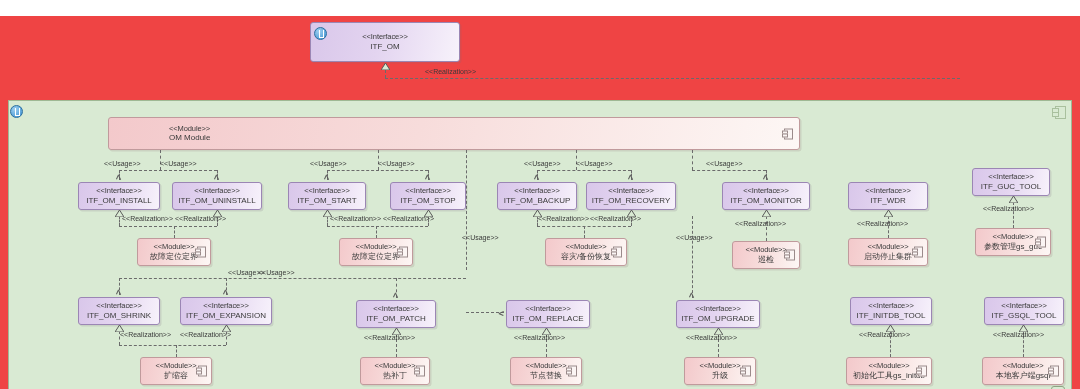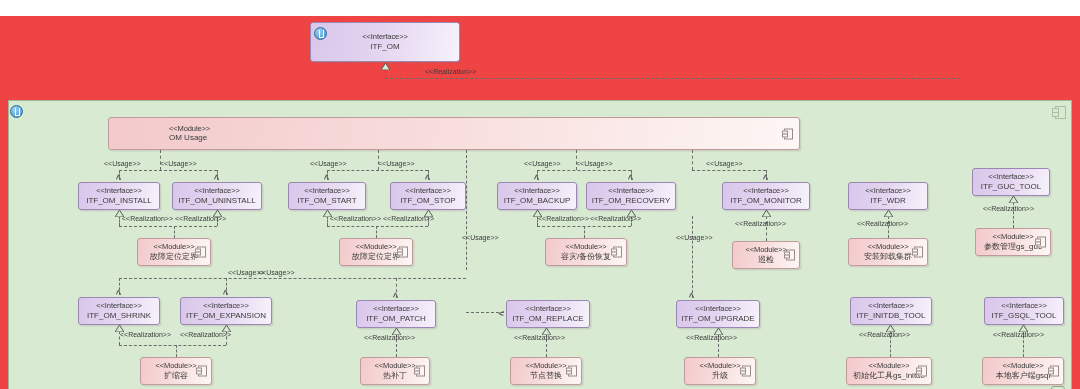--- a/index.html
+++ b/index.html
@@ -87,21 +87,21 @@
     <div class="corner-comp"></div>
     <div class="corner-glyph"></div>
   </div>
   <div class="pkgicon"></div>
   <div id="subsys-label">
   </div>
 
   <div id="omagent" class="node mod" style="align-items:flex-start;">
     <div class="inner" style="align-items:flex-start;padding-left:60px;">
       <div class="st">&lt;&lt;Module&gt;&gt;</div>
-      <div class="nm">OM Usage</div>
+      <div class="nm">OM Module</div>
     </div>
     <div class="compicon" style="right:6px;"></div>
   </div>
 
   <div class="node iface" style="left:78px;top:166px;width:82px;height:28px;">
     <div class="st">&lt;&lt;Interface&gt;&gt;</div>
     <div class="nm">ITF_OM_INSTALL</div>
   </div>
   <div class="node iface" style="left:172px;top:166px;width:90px;height:28px;">
     <div class="st">&lt;&lt;Interface&gt;&gt;</div>
@@ -160,21 +160,21 @@
   <div class="node mod" style="left:732px;top:225px;width:68px;height:28px;">
     <div class="inner">
       <div class="st">&lt;&lt;Module&gt;&gt;</div>
       <div class="nm">巡检</div>
       <div class="compicon"></div>
     </div>
   </div>
   <div class="node mod" style="left:848px;top:222px;width:80px;height:28px;">
     <div class="inner">
       <div class="st">&lt;&lt;Module&gt;&gt;</div>
-      <div class="nm">安装卸载集群</div>
+      <div class="nm">启动停止集群</div>
       <div class="compicon"></div>
     </div>
   </div>
   <div class="node mod" style="left:975px;top:212px;width:76px;height:28px;">
     <div class="inner">
       <div class="st">&lt;&lt;Module&gt;&gt;</div>
       <div class="nm">参数管理gs_guc</div>
       <div class="compicon"></div>
     </div>
   </div>

